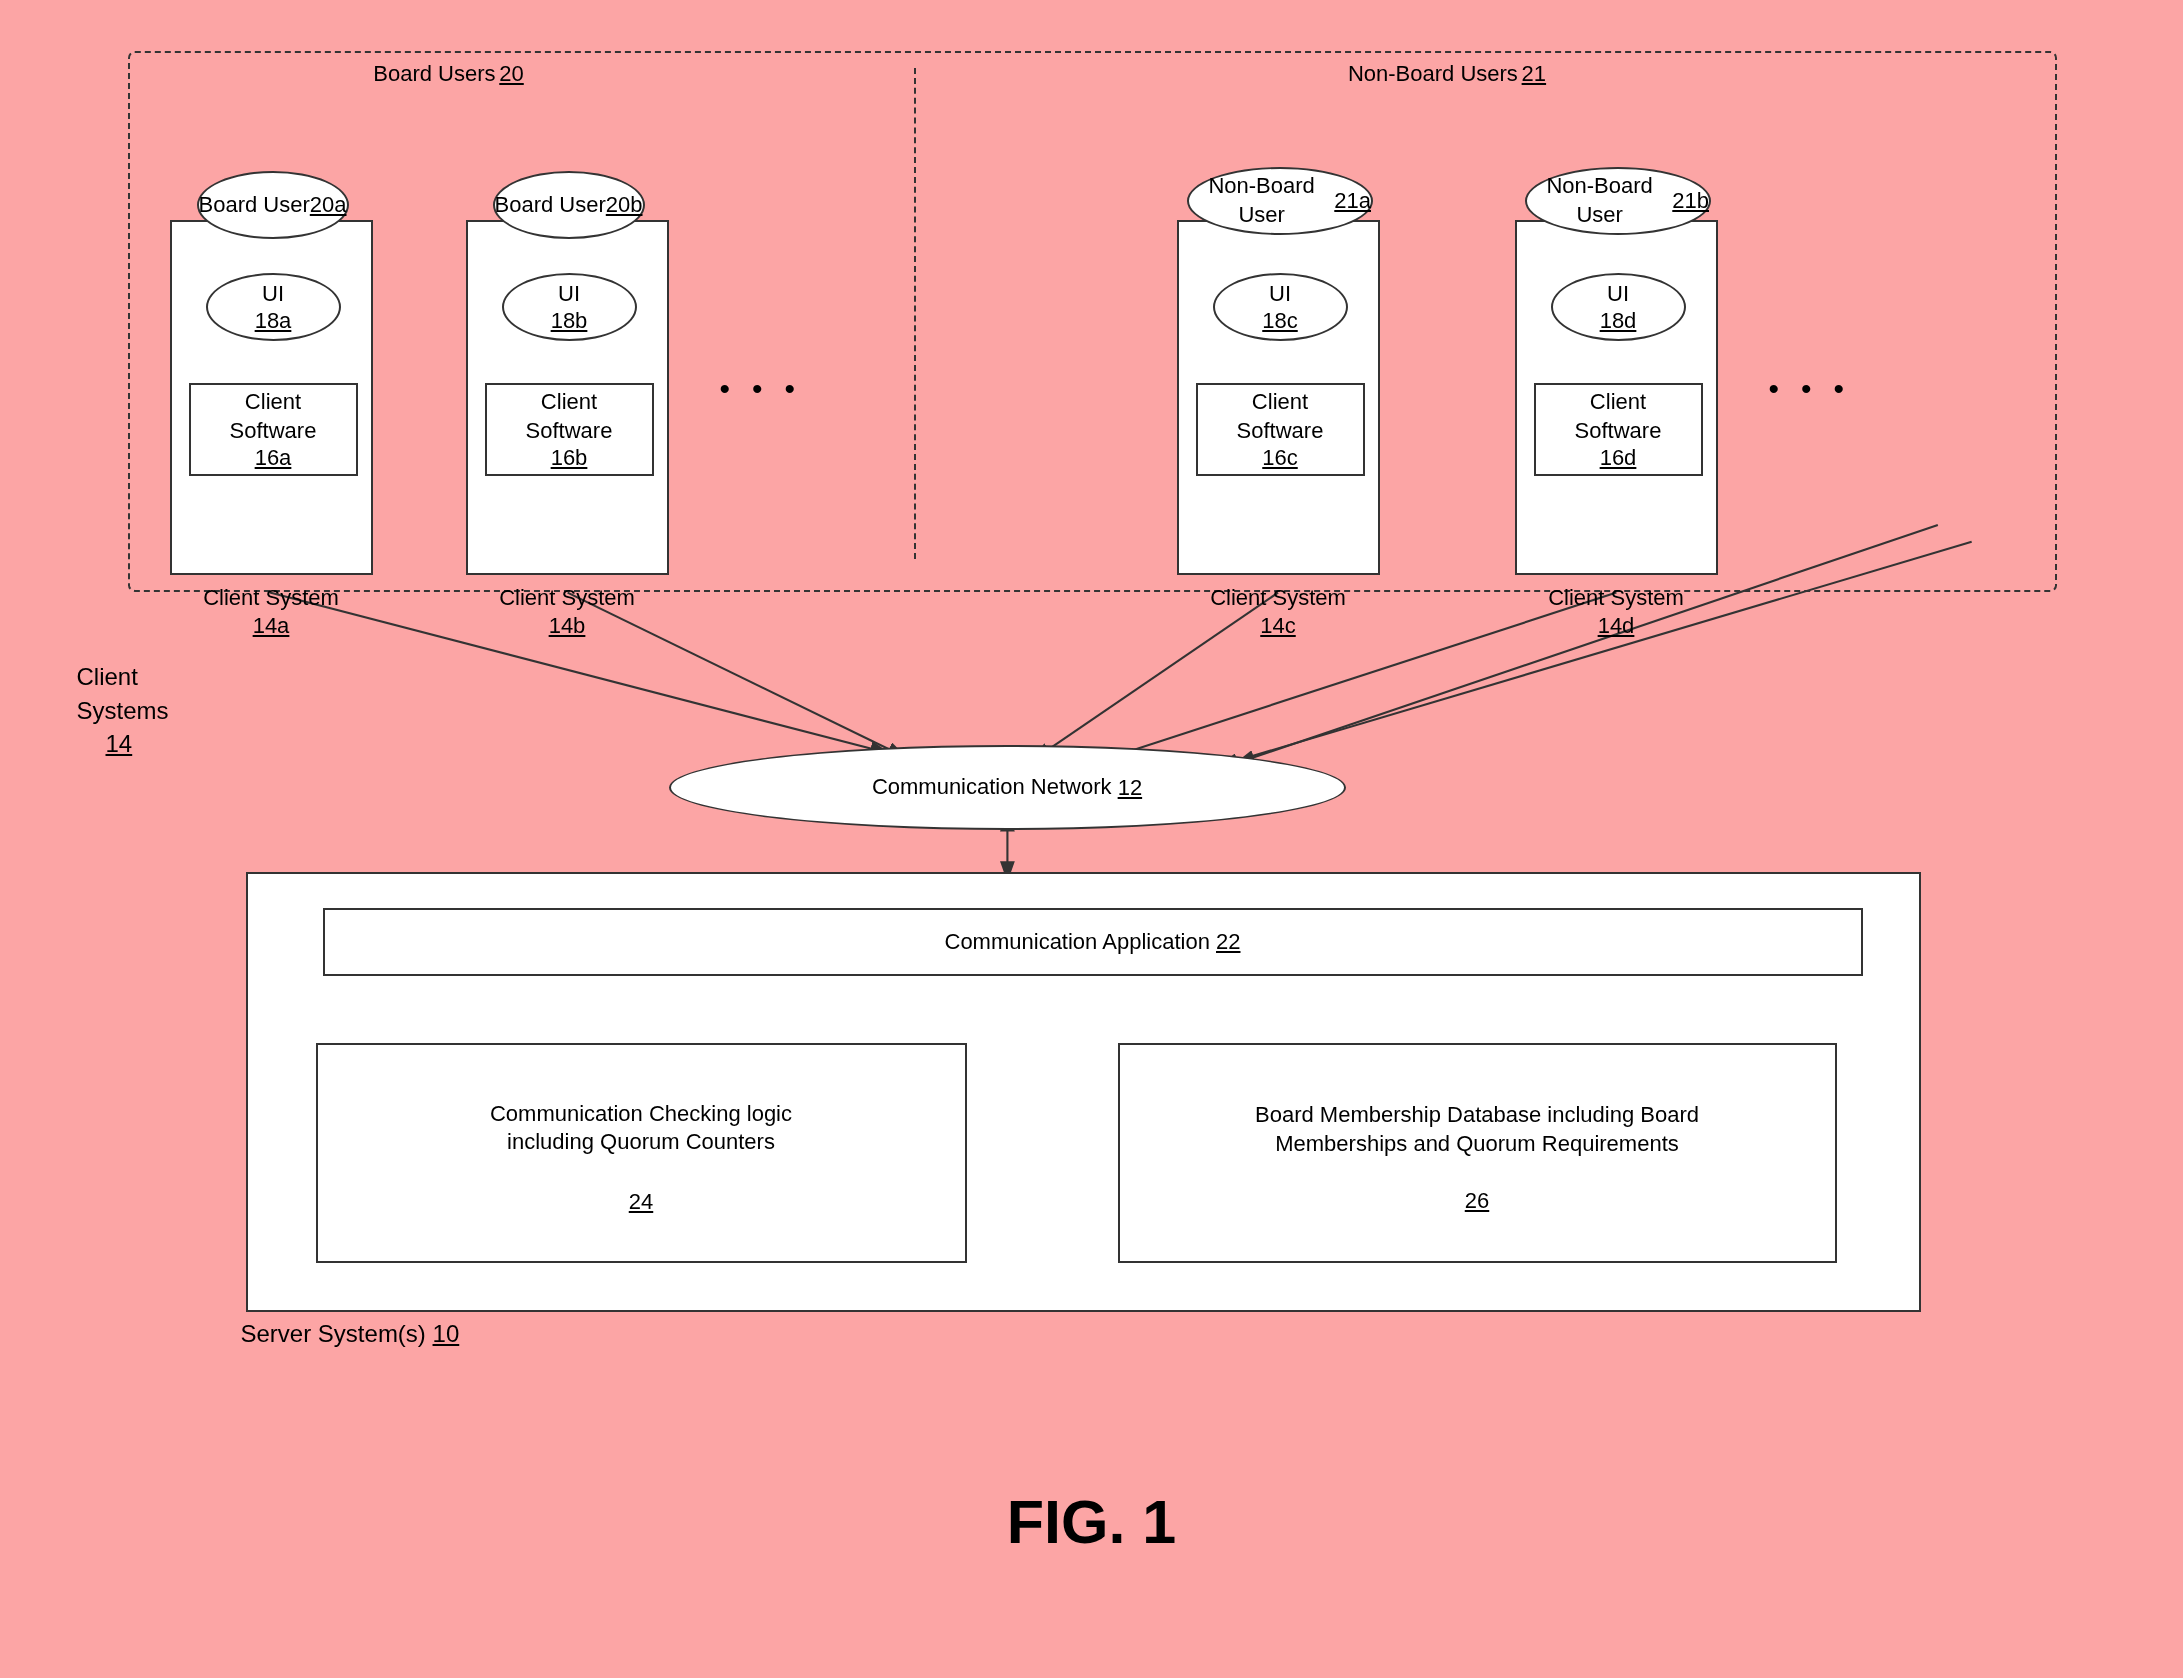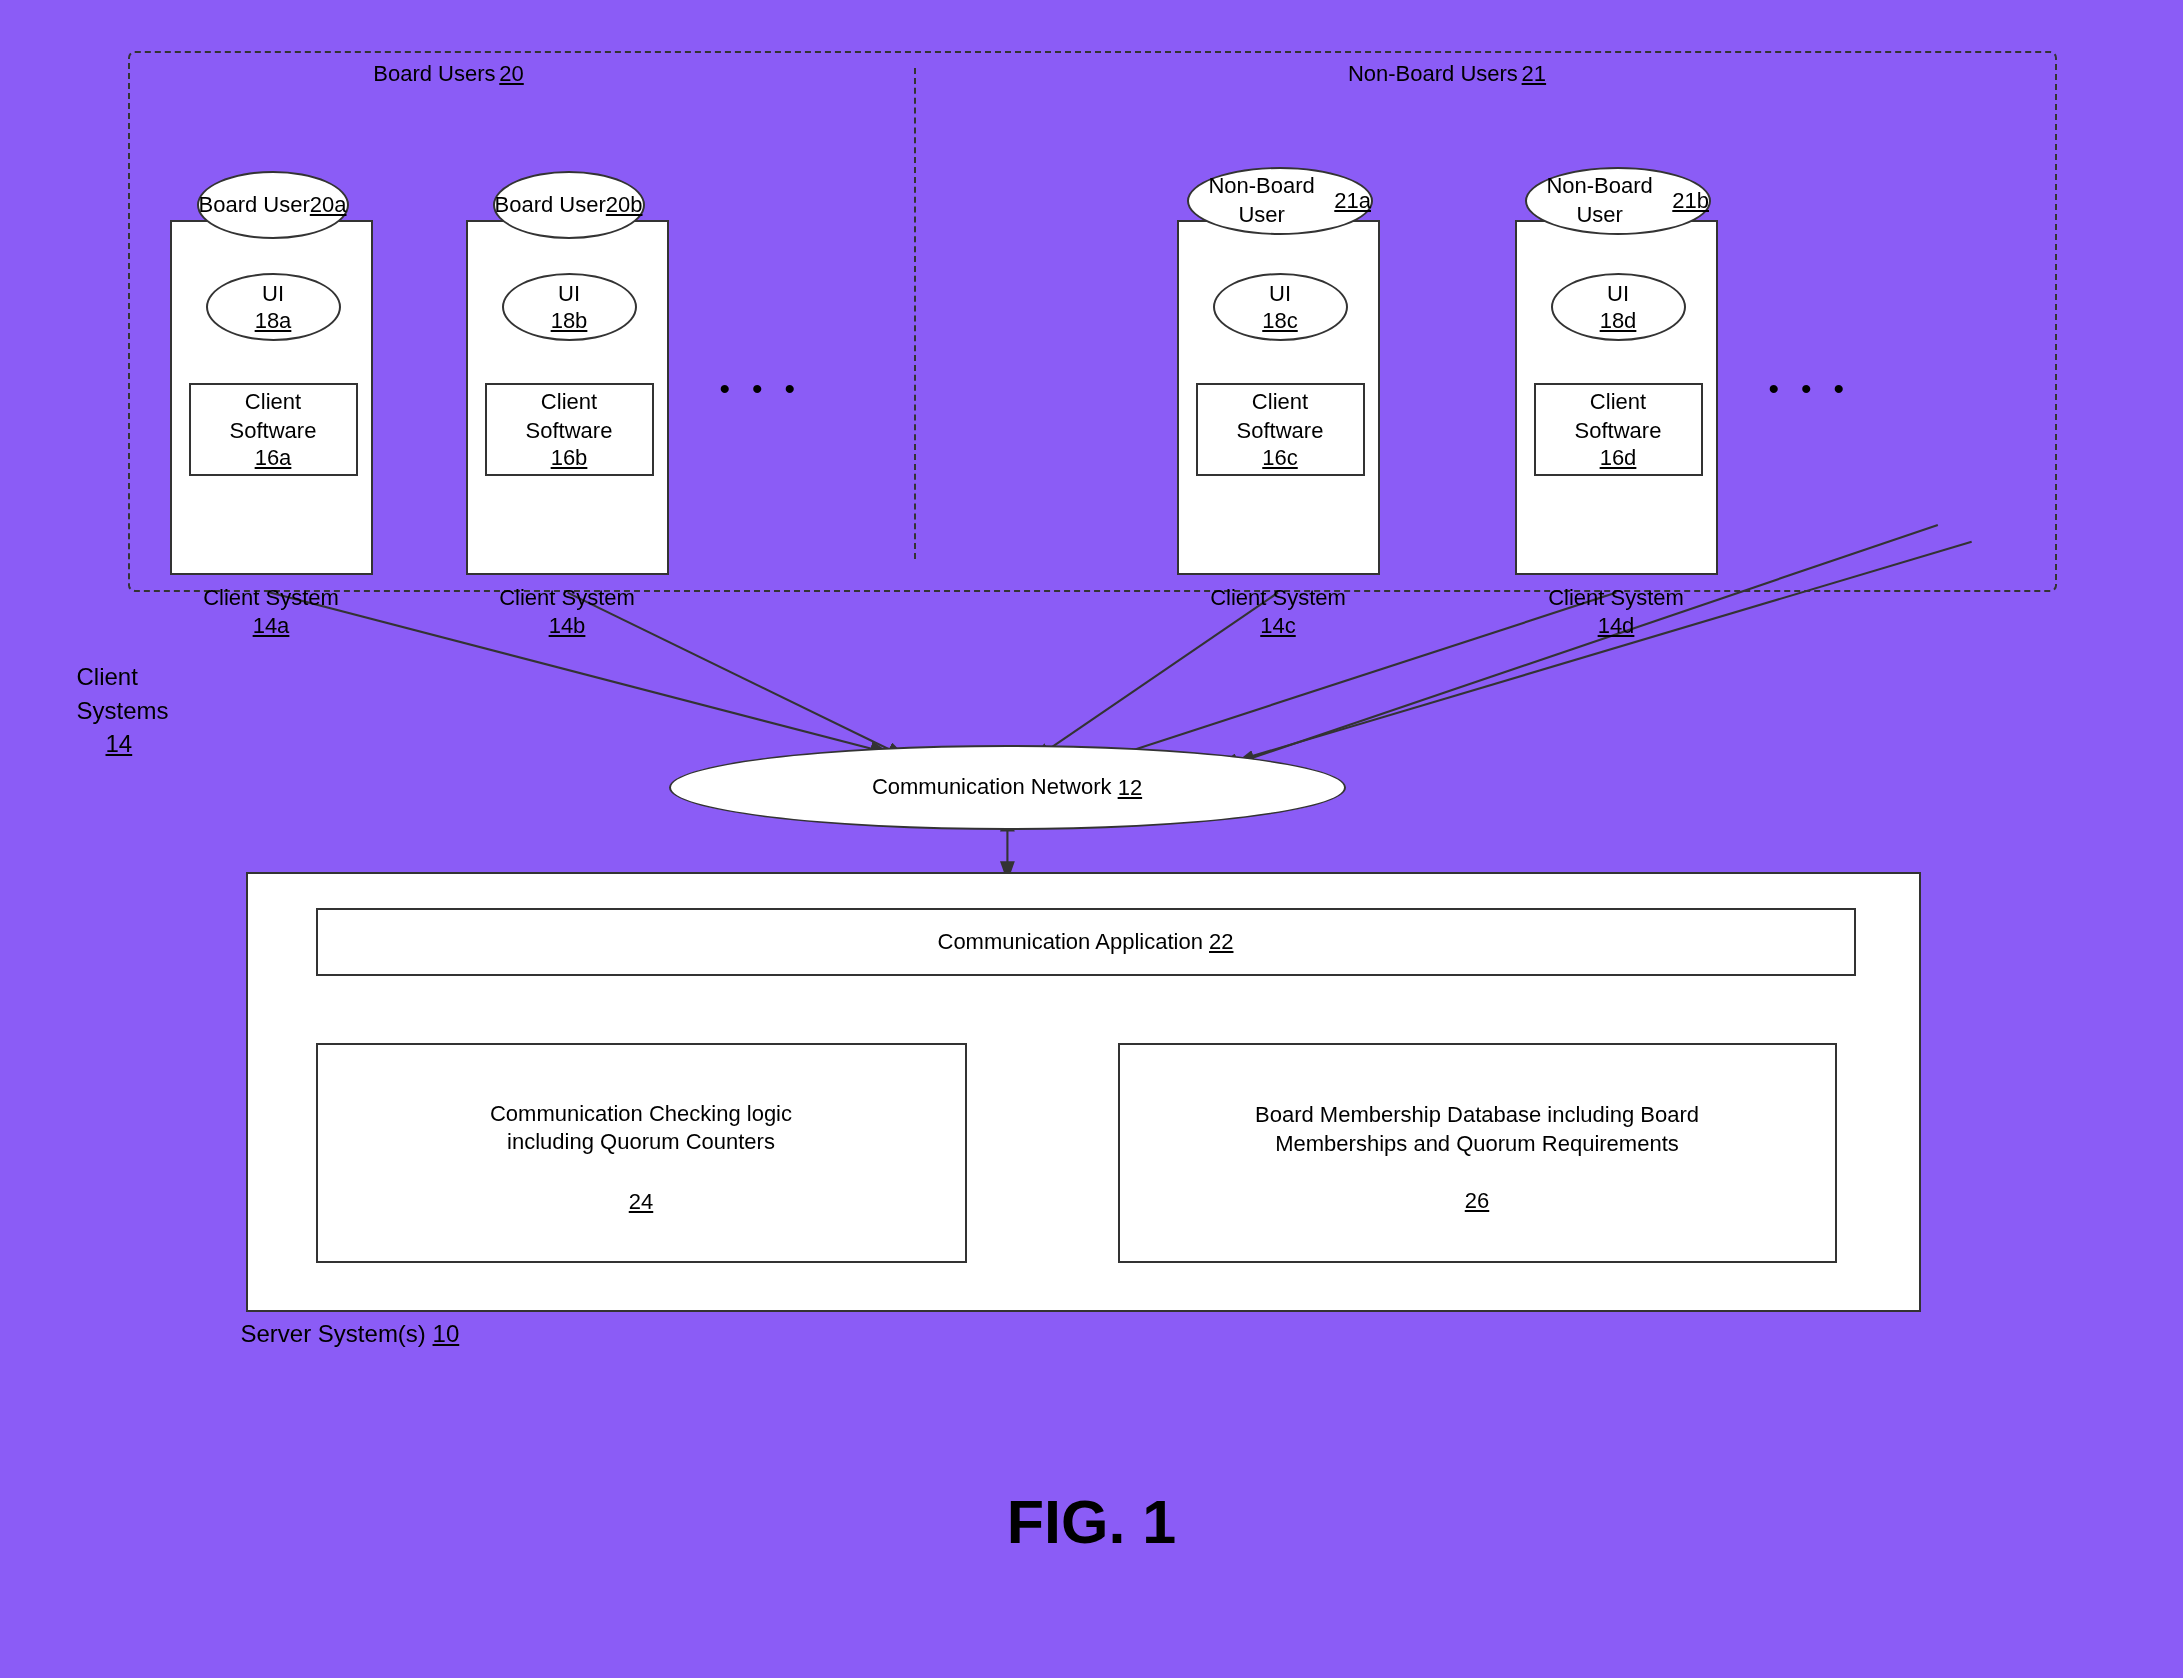--- a/index.html
+++ b/index.html
@@ -8,21 +8,21 @@
       font-family: Arial, sans-serif;
       width: 2183px;
       height: 1678px;
       position: relative;
       overflow: hidden;
     }
     .page {
       width: 2183px;
       height: 1678px;
       position: relative;
-      background: #8b5cf6;
+      background: #fca5a5;
       display: flex;
       flex-direction: column;
       align-items: center;
       justify-content: flex-start;
       padding: 51px 68px 34px 68px;
     }
 
     
     .diagram {
       width: 2030px;
@@ -134,20 +134,21 @@
     }
 
     
     .comm-app-box {
       position: absolute;
       border: 2.1px solid #333;
       background: #fff;
       display: flex;
       align-items: center;
       justify-content: center;
+      margin-left: 7px;
     }
 
     
     .component-box {
       position: absolute;
       border: 2.1px solid #333;
       background: #fff;
       display: flex;
       flex-direction: column;
       align-items: center;

